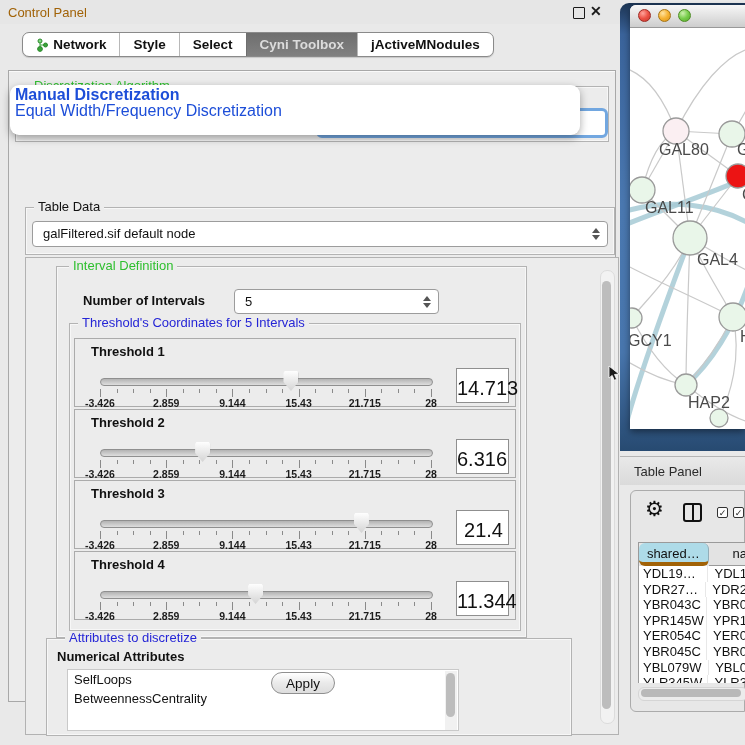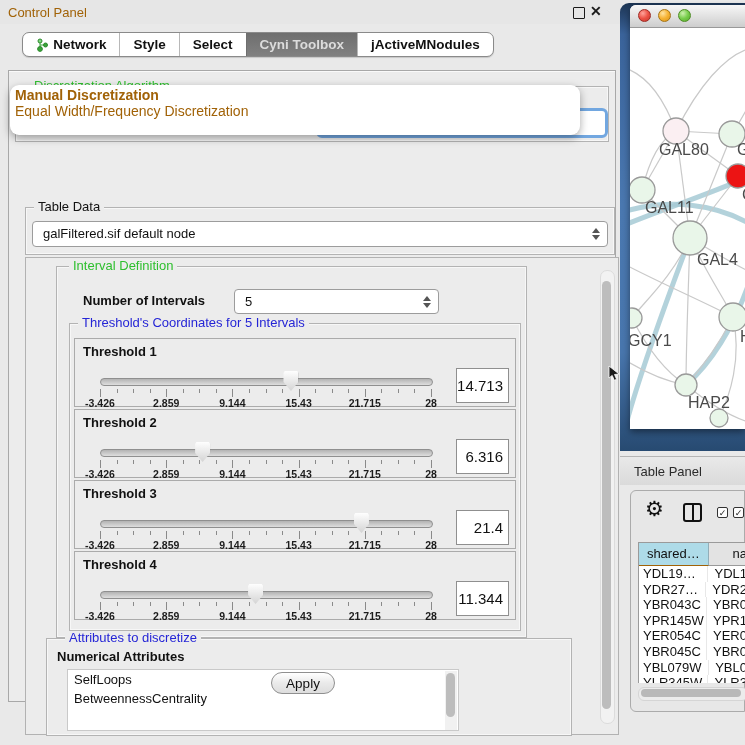--- a/index.html
+++ b/index.html
@@ -29,21 +29,21 @@
   .lab-green{color:#2ebf2e;}
   .lab-blue{color:#2525d6;}
   .lab-black{color:#111;}
 
   .algo-group{left:6px;top:15px;width:592px;height:54px;}
   .hidden-combo{left:300px;top:21px;width:286px;height:24px;background:#fff;border:3px solid #72a7e0;border-radius:6px;z-index:3;}
 
   .popup{left:10px;top:85px;width:570px;height:50px;background:#fff;border-radius:9px;z-index:10;
     box-shadow:0 3px 8px rgba(0,0,0,.35);padding-top:2px;box-sizing:border-box;}
   .popup-placeholder{text-align:center;font-size:13px;color:#b9b9b9;height:16px;line-height:16px;}
-  .popup-opt{font-size:14px;padding-left:5px;height:16px;line-height:16px;color:#a16207;}
+  .popup-opt{font-size:16px;padding-left:5px;height:16px;line-height:16px;color:#1d4ed8;}
   .popup-opt.bold{font-weight:bold;}
 
   .tabledata-group{left:16px;top:136px;width:588px;height:46px;}
   .combo{background:#fff;border:1px solid #9c9c9c;border-radius:4px;font-size:13px;box-sizing:border-box;}
   .combo .val{position:absolute;left:10px;top:4px;white-space:nowrap;}
   .spinner{position:absolute;right:7px;top:50%;transform:translateY(-50%);width:8px;height:12px;}
   .spinner:before,.spinner:after{content:"";position:absolute;left:0;border-left:4px solid transparent;border-right:4px solid transparent;}
   .spinner:before{top:0;border-bottom:5px solid #555;}
   .spinner:after{bottom:0;border-top:5px solid #555;}
   .td-combo{left:6px;top:13px;width:576px;height:26px;}
@@ -51,31 +51,31 @@
   .inner-panel{left:16px;top:186px;width:594px;height:478px;background:#ececec;border:1px solid #b2b2b2;box-sizing:border-box;}
   .inner-scroll{right:3px;top:12px;width:13px;height:452px;background:#f2f2f2;border:1px solid #dcdcdc;border-radius:7px;}
   .inner-thumb{left:1px;top:10px;width:9px;height:428px;background:#bdbdbd;border-radius:5px;}
 
   .interval-group{left:30px;top:8px;width:469px;height:370px;}
   .noi-label{left:26px;top:26px;font-size:13px;font-weight:bold;}
   .noi-combo{left:177px;top:22px;width:205px;height:25px;}
   .thr-group{left:12px;top:56px;width:450px;height:306px;}
 
   .thr-panel{left:4px;width:442px;height:69px;border:1px solid #ababab;background:#ececec;box-sizing:border-box;}
-  .thr-label{left:8px;top:5px;font-size:13px;font-weight:bold;}
+  .thr-label{left:16px;top:5px;font-size:13px;font-weight:bold;}
   .track{left:25px;top:39px;width:331px;height:6px;background:linear-gradient(#b3b3b3,#dedede);
     border:1px solid #8f8f8f;border-radius:4px;}
   .thumb{top:32px;width:15px;height:20px;background:linear-gradient(#fefefe,#d4d4d4);
     clip-path:polygon(8% 0,92% 0,100% 10%,100% 55%,50% 100%,0 55%,0 10%);filter:drop-shadow(0 0 1px #777);}
   .ticks{left:25px;top:50px;width:331px;height:9px;}
   .tick{position:absolute;top:0;width:1px;background:#8a8a8a;}
   .ticklabels{left:25px;top:58px;width:331px;height:11px;}
   .ticklabel{position:absolute;transform:translateX(-50%);font-size:10.5px;font-weight:bold;color:#1c1c1c;white-space:nowrap;}
   .valbox{left:381px;top:29px;width:53px;height:35px;background:#fff;border:1px solid #8f8f8f;box-sizing:border-box;
-    font-size:15px;text-align:right;padding:8px 5px 0 0;}
+    font-size:20px;text-align:right;padding:8px 5px 0 0;}
 
   .attr-group{left:20px;top:380px;width:524px;height:96px;}
   .attr-sub{left:10px;top:10px;font-size:13px;font-weight:bold;}
   .attr-list{left:20px;top:30px;width:392px;height:62px;background:#fff;border:1px solid #c9c9c9;overflow:hidden;box-sizing:border-box;}
   .attr-item{font-size:13px;padding-left:6px;height:19px;line-height:19px;white-space:nowrap;}
   .attr-scroll{right:1px;top:1px;width:12px;height:60px;background:#f1f1f1;}
   .attr-thumb{left:1px;top:2px;width:9px;height:44px;background:#bdbdbd;border-radius:5px;}
 
   .apply-btn{left:269px;top:671px;width:64px;height:22px;background:linear-gradient(#ffffff,#eaeaea 50%,#dddddd);
     border:1px solid #8f8f8f;border-radius:11px;font-size:13.5px;text-align:center;line-height:21px;box-sizing:border-box;}
@@ -98,22 +98,22 @@
   .tp-box{left:630px;top:490px;width:115px;height:222px;background:#e7e7e7;border:1px solid #ababab;
     border-radius:6px 0 0 6px;box-sizing:border-box;}
   .gear{left:14px;top:6px;font-size:21px;color:#111;}
   .colicon{left:52px;top:12px;width:19px;height:19px;border:2px solid #111;border-radius:3px;box-sizing:border-box;}
   .colicon:before{content:"";position:absolute;left:7px;top:0;width:2px;height:15px;background:#111;}
   .cbx{top:16px;width:11px;height:11px;border:1.5px solid #333;border-radius:2px;font-size:9px;line-height:10px;
     text-align:center;color:#222;background:#fdfdfd;box-sizing:border-box;}
   .cbx1{left:86px;} .cbx2{left:102px;}
   .tbl{left:7px;top:51px;width:108px;height:140px;overflow:hidden;border-top:1px solid #9a9a9a;border-left:1px solid #9a9a9a;}
   .tbl-head{display:flex;height:23px;}
-  .th1{width:72px;background:#aedbe8;border-right:1px solid #93aeb8;border-bottom:1px solid #a16207;
-    font-size:13px;text-align:center;line-height:22px;box-sizing:border-box;}
+  .th1{width:72px;background:#aedbe8;border-right:1px solid #93aeb8;border-bottom:4px solid #a16207;
+    font-size:13px;text-align:center;line-height:22px;box-sizing:border-box;border-radius:6px;}
   .th2{flex:1;background:#e3e3e3;border-bottom:1px solid #9a9a9a;font-size:13px;line-height:22px;padding-left:24px;}
   .trow{display:flex;height:15.6px;background:#fff;}
   .tc1{width:72px;padding-left:4px;font-size:13px;line-height:15.6px;box-sizing:border-box;border-right:1px solid #e8e8e8;white-space:nowrap;}
   .tc2{flex:1;padding-left:6px;font-size:13px;line-height:15.6px;white-space:nowrap;}
   .hscroll{left:7px;top:196px;width:108px;height:12px;background:#ececec;border:1px solid #d5d5d5;border-radius:6px;}
   .hthumb{left:2px;top:1px;width:100px;height:8px;background:#b9b9b9;border-radius:4px;}
 
   .cursor{left:608px;top:365px;z-index:20;}
 </style>
 </head>

